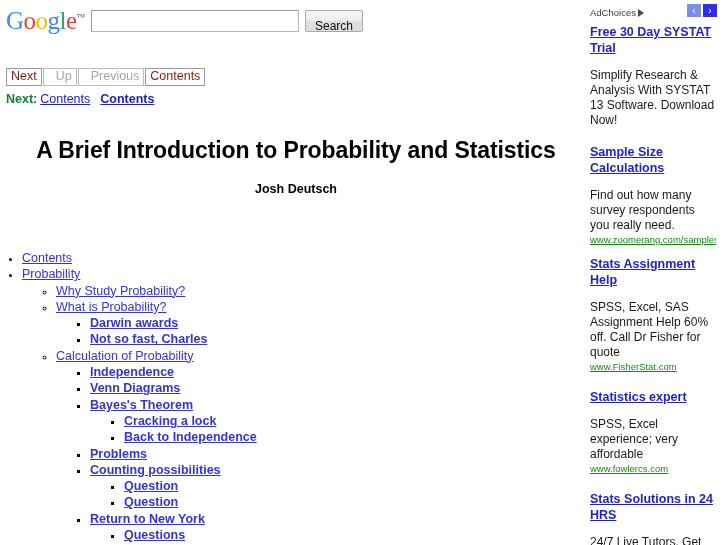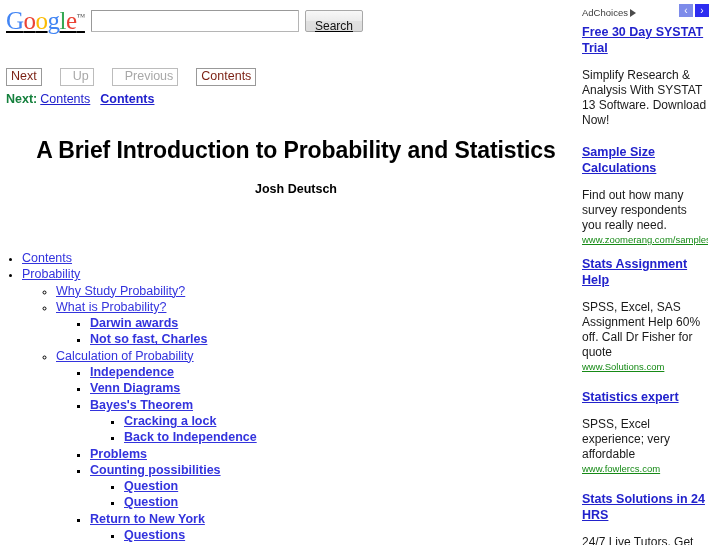--- a/index.html
+++ b/index.html
@@ -26,37 +26,36 @@
   .main-col {
     position: absolute;
     left: 0;
     top: 0;
     width: 592px;
     height: 545px;
     overflow: hidden;
   }
   .ad-col {
     position: absolute;
-    right: 16px;
+    right: 8px;
     top: 0;
     width: 135px;
     height: 545px;
     padding: 0;
     overflow: hidden;
   }
 
   
   .gsearch {
     position: absolute;
     left: 6px;
     top: 8px;
     display: flex;
     align-items: center;
     gap: 6px;
-    text-decoration: underline;
   }
   .glogo {
     font-family: "Liberation Serif", serif;
     font-size: 25px;
     letter-spacing: -0.5px;
     line-height: 1;
     white-space: nowrap;
     user-select: none;
   }
   .glogo .l1 { color: #4285F4; }
@@ -97,21 +96,21 @@
     white-space: nowrap;
   }
 
   
   .navbar {
     position: absolute;
     left: 6px;
     top: 68px;
     display: flex;
     align-items: flex-start;
-    gap: 18px;
+    gap: 1px;
   }
   .navbtn {
     display: inline-block;
     border: 1px solid #999999;
     background: #ffffff;
     padding: 1px 4px 2px 4px;
     font-family: "Liberation Sans", sans-serif;
     font-size: 12.5px;
     line-height: 13px;
     color: #7a1f12;
@@ -383,21 +382,21 @@
 
     <div class="ad-item">
       <a href="#" class="ad-title">Sample Size Calculations</a>
       <div class="ad-body">Find out how many survey respondents you really need.</div>
       <a href="#" class="ad-url">www.zoomerang.com/samplesi…</a>
     </div>
 
     <div class="ad-item">
       <a href="#" class="ad-title">Stats Assignment Help</a>
       <div class="ad-body">SPSS, Excel, SAS Assignment Help 60% off. Call Dr Fisher for quote</div>
-      <a href="#" class="ad-url">www.Solutions.com</a>
+      <a href="#" class="ad-url">www.FisherStat.com</a>
     </div>
 
     <div class="ad-sep"></div>
 
     <div class="ad-item">
       <a href="#" class="ad-title">Statistics expert</a>
       <div class="ad-body">SPSS, Excel experience; very affordable</div>
       <a href="#" class="ad-url">www.fowlercs.com</a>
     </div>
 

